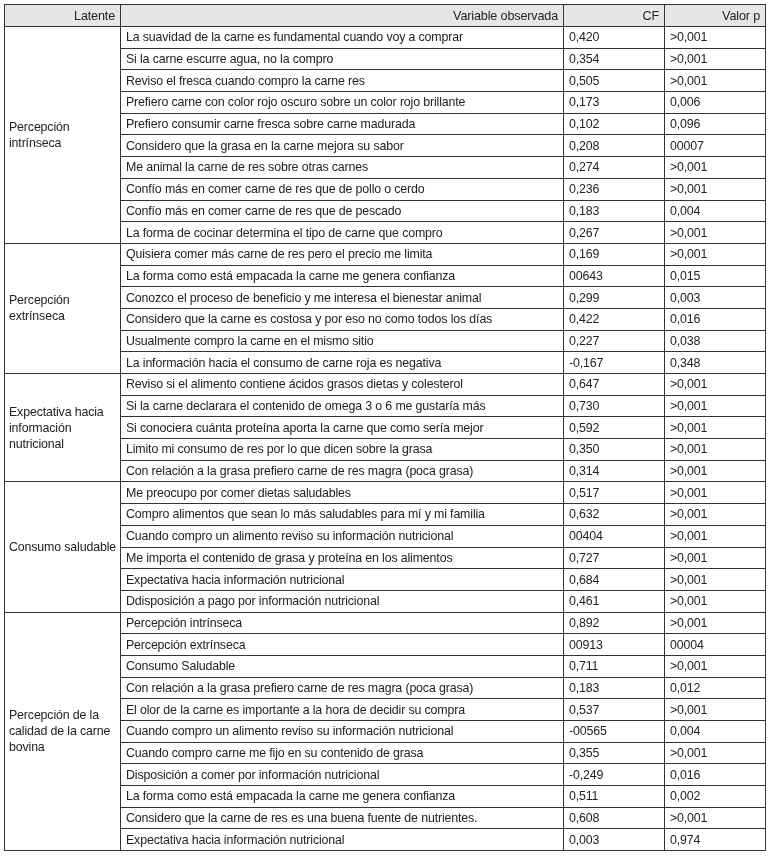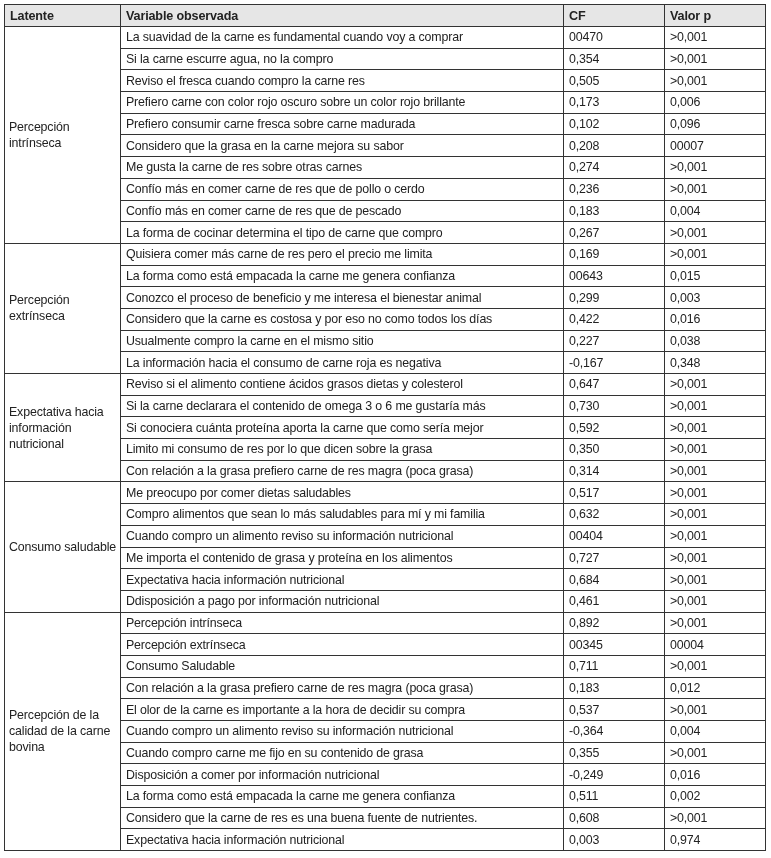--- a/index.html
+++ b/index.html
@@ -15,22 +15,22 @@
   table.main th, table.main td {
     border: 1px solid #333;
     padding: 0 5px;
     height: 20.7px;
     line-height: 14px;
     white-space: nowrap;
     overflow: hidden;
   }
   table.main th {
     background: #e6e6e6;
-    font-weight: bold;
-    text-align: left;
+    font-weight: normal;
+    text-align: right;
     height: 21px;
     font-size: 12.6px;
   }
   table.main td.latent {
     white-space: normal;
     vertical-align: middle;
     padding: 0 4px;
     line-height: 16px;
   }
   col.c1 { width: 116px; }
@@ -53,21 +53,21 @@
       <th>Latente</th>
       <th>Variable observada</th>
       <th>CF</th>
       <th>Valor p</th>
     </tr>
   </thead>
   <tbody id="tbody">
       <tr>
         <td class="latent" rowspan="10">Percepción intrínseca</td>
         <td>La suavidad de la carne es fundamental cuando voy a comprar</td>
-        <td>00470</td>
+        <td>0,420</td>
         <td>&gt;0,001</td>
       </tr>
       <tr>
         <td>Si la carne escurre agua, no la compro</td>
         <td>0,354</td>
         <td>&gt;0,001</td>
       </tr>
       <tr>
         <td>Reviso el fresca cuando compro la carne res</td>
         <td>0,505</td>
@@ -82,21 +82,21 @@
         <td>Prefiero consumir carne fresca sobre carne madurada</td>
         <td>0,102</td>
         <td>0,096</td>
       </tr>
       <tr>
         <td>Considero que la grasa en la carne mejora su sabor</td>
         <td>0,208</td>
         <td>00007</td>
       </tr>
       <tr>
-        <td>Me gusta la carne de res sobre otras carnes</td>
+        <td>Me animal la carne de res sobre otras carnes</td>
         <td>0,274</td>
         <td>&gt;0,001</td>
       </tr>
       <tr>
         <td>Confío más en comer carne de res que de pollo o cerdo</td>
         <td>0,236</td>
         <td>&gt;0,001</td>
       </tr>
       <tr>
         <td>Confío más en comer carne de res que de pescado</td>
@@ -197,41 +197,41 @@
         <td>&gt;0,001</td>
       </tr>
       <tr>
         <td class="latent" rowspan="11">Percepción de la calidad de la carne bovina</td>
         <td>Percepción intrínseca</td>
         <td>0,892</td>
         <td>&gt;0,001</td>
       </tr>
       <tr>
         <td>Percepción extrínseca</td>
-        <td>00345</td>
+        <td>00913</td>
         <td>00004</td>
       </tr>
       <tr>
         <td>Consumo Saludable</td>
         <td>0,711</td>
         <td>&gt;0,001</td>
       </tr>
       <tr>
         <td>Con relación a la grasa prefiero carne de res magra (poca grasa)</td>
         <td>0,183</td>
         <td>0,012</td>
       </tr>
       <tr>
         <td>El olor de la carne es importante a la hora de decidir su compra</td>
         <td>0,537</td>
         <td>&gt;0,001</td>
       </tr>
       <tr>
         <td>Cuando compro un alimento reviso su información nutricional</td>
-        <td>-0,364</td>
+        <td>-00565</td>
         <td>0,004</td>
       </tr>
       <tr>
         <td>Cuando compro carne me fijo en su contenido de grasa</td>
         <td>0,355</td>
         <td>&gt;0,001</td>
       </tr>
       <tr>
         <td>Disposición a comer por información nutricional</td>
         <td>-0,249</td>

